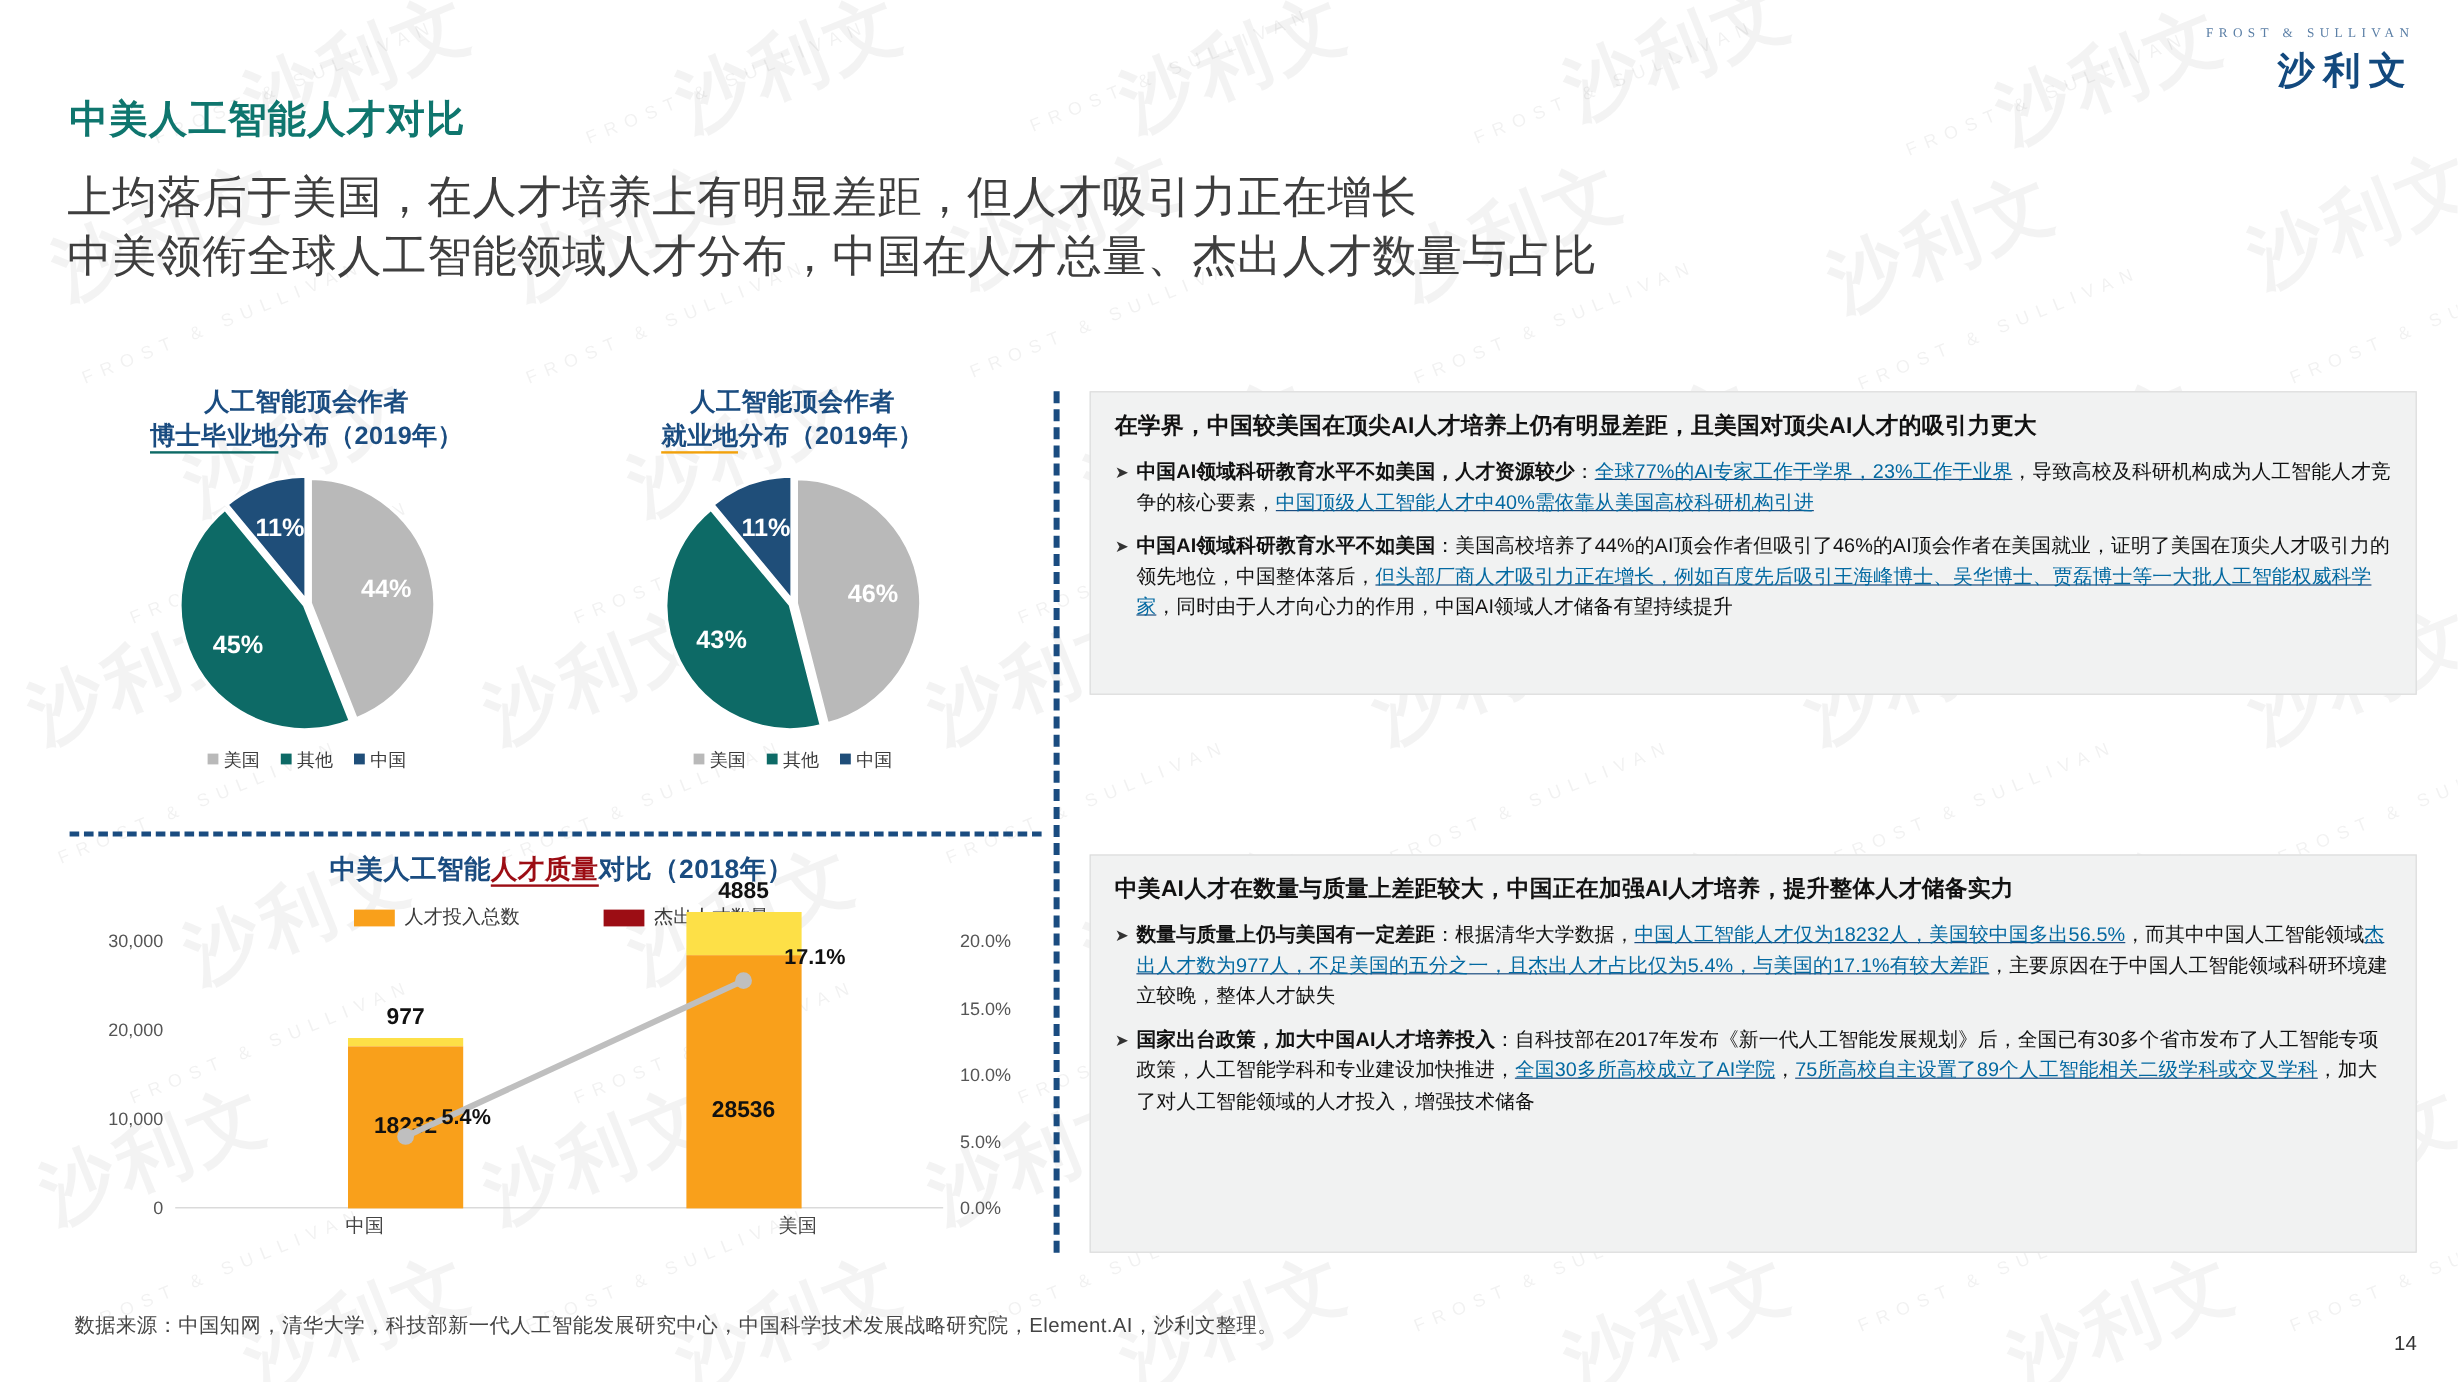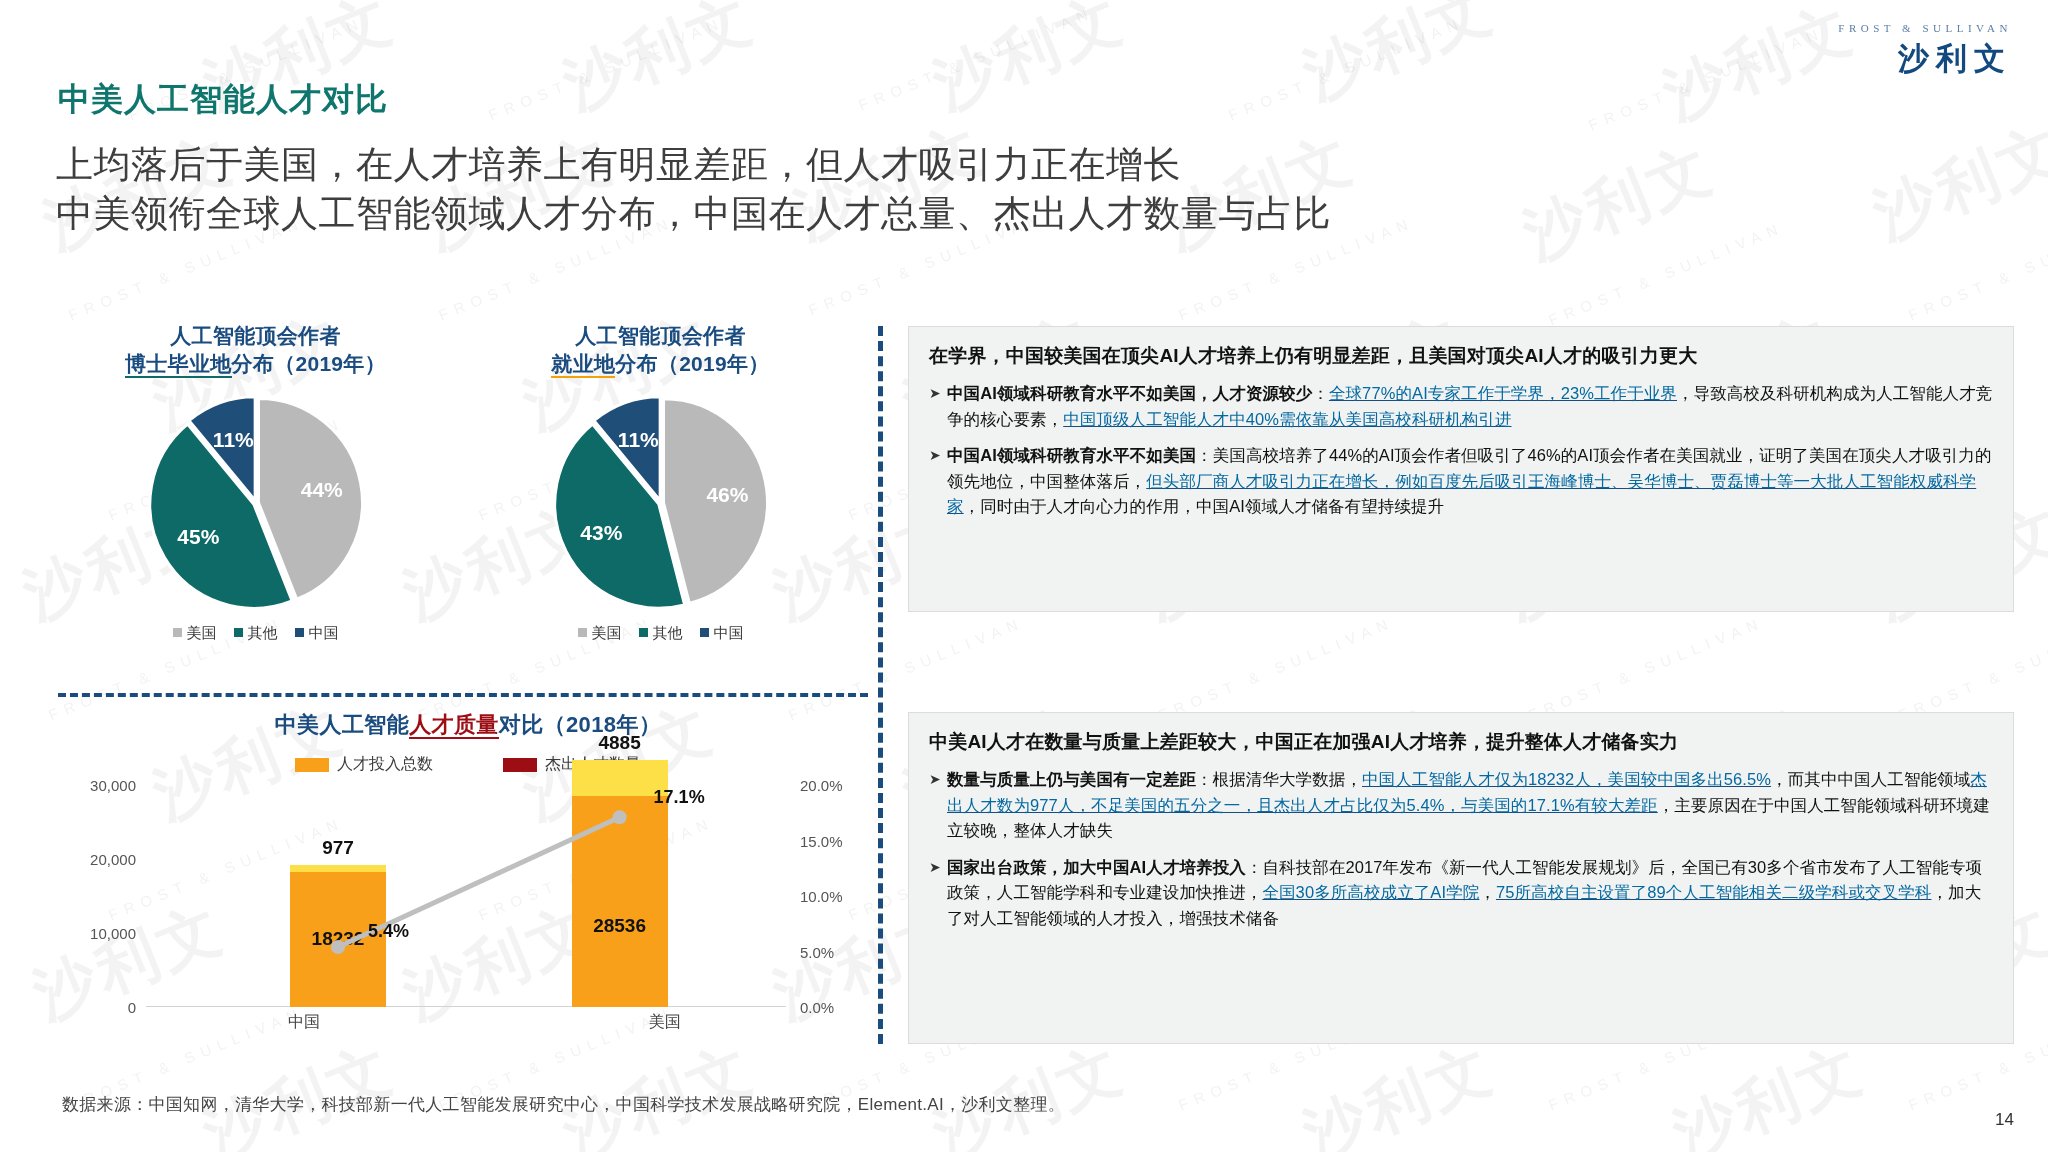--- a/index.html
+++ b/index.html
@@ -106,21 +106,21 @@
   }
   .pct-lbl { position:absolute; font-weight:700; font-size:18px; color:#111; }
   .line-svg { position:absolute; inset:0; overflow:visible; }
 
   
   .panel {
     position:absolute; left:908px; width:1106px; z-index:5;
     background:#f1f2f2; border:1px solid #dcdcdc;
     padding:16px 20px 16px 20px;
   }
-  #panel-top { top:326px; height:286px; }
+  #panel-top { top:326px; height:253px; }
   #panel-bottom { top:712px; height:332px; }
   .panel-head {
     font-size:19px; font-weight:700; color:#111; line-height:1.42; letter-spacing:.2px;
   }
   .bullet { display:flex; margin-top:11px; }
   .bullet .arr {
     flex:0 0 18px; color:#333; font-size:14px; line-height:1.55; padding-top:2px;
   }
   .bullet .btxt {
     font-size:16.5px; line-height:1.55; color:#111; letter-spacing:.1px;

